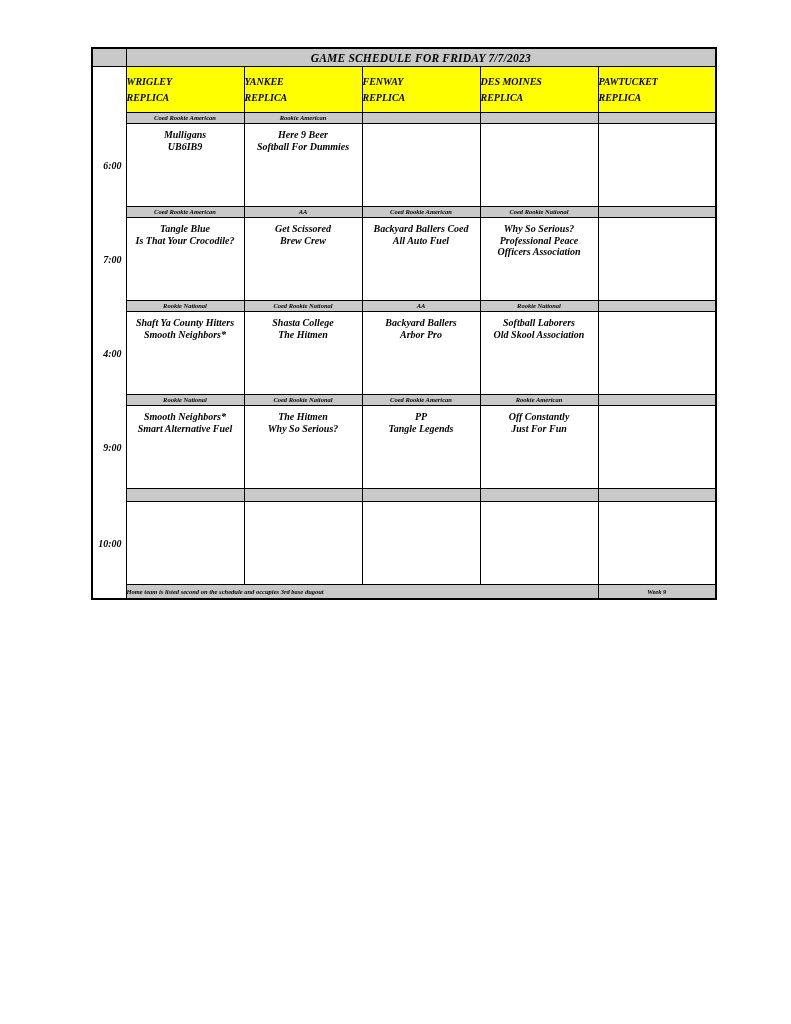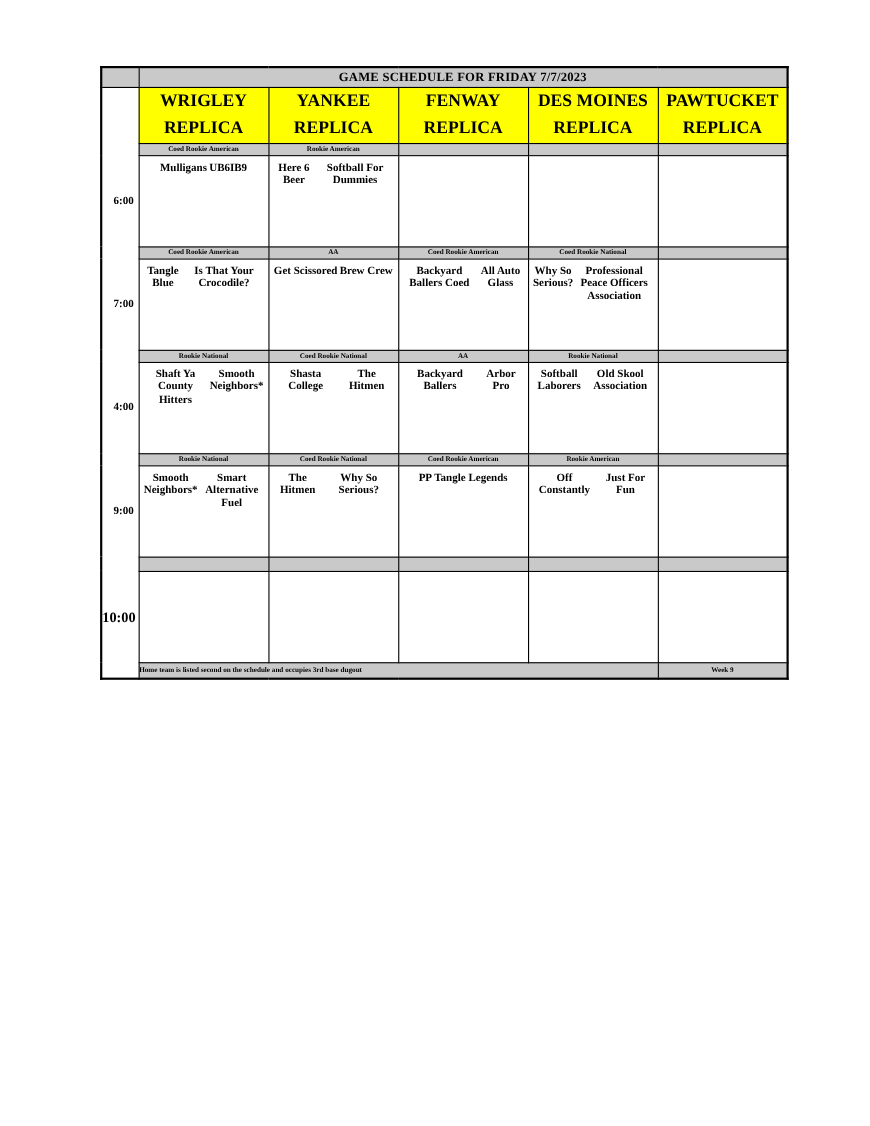--- a/index.html
+++ b/index.html
@@ -16,22 +16,23 @@
   }
   .page {
     position: absolute;
     left: 0; top: 0;
     width: 791px;
     height: 1024px;
   }
   .schedule-wrap {
     position: absolute;
     left: 91px;
-    top: 60px;
+    top: 47px;
     width: 624px;
+    font-style: italic;
   }
   table.schedule {
     border-collapse: collapse;
     table-layout: fixed;
     width: 624px;
     border: 2px solid #000;
   }
   table.schedule td {
     border: 1px solid #000;
     padding: 0;
@@ -41,23 +42,23 @@
     background: #c9c9c9;
     text-align: center;
     font-weight: bold;
     font-size: 11.5px;
     height: 17px;
     letter-spacing: 0.2px;
     border-bottom: 1px solid #000;
   }
   .field-row td {
     background: #ffff00;
-    text-align: center;
-    font-weight: bold;
-    font-size: 16px;
+    text-align: left;
+    font-weight: bold;
+    font-size: 10px;
     height: 45px;
     line-height: 1.55;
     color: #000;
   }
   .field-row td.blank-left {
     background: #ffffff;
     border: none;
   }
   .div-row td {
     background: #c9c9c9;
@@ -81,36 +82,36 @@
   .game-row td.blank-left {
     border: none;
     font-size: 10px;
     font-weight: bold;
     text-align: right;
     padding-right: 4px;
     vertical-align: middle;
   }
   .matchup {
     display: flex;
-    flex-direction: row;
-    justify-content: center;
+    flex-direction: column;
+    justify-content: flex-start;
     height: 72px;
     padding: 4px 3px;
   }
   .matchup .tm {
     display: block;
     line-height: 1.15;
     padding: 0 1px;
   }
   .empty-row td {
     height: 82px;
   }
   .empty-row td.blank-left {
     border: none;
-    font-size: 13px;
+    font-size: 10px;
     font-weight: bold;
     text-align: right;
     padding-right: 4px;
     vertical-align: middle;
   }
   .spacer-row td {
     height: 12px;
     background: #c9c9c9;
   }
   .spacer-row td.blank-left {
@@ -192,21 +193,21 @@
         <tr class="game-row">
           <td class="blank-left">6:00</td>
           <td>
             <div class="matchup">
               <span class="tm">Mulligans</span>
               <span class="tm">UB6IB9</span>
             </div>
           </td>
           <td>
             <div class="matchup">
-              <span class="tm">Here 6 Beer</span>
+              <span class="tm">Here 9 Beer</span>
               <span class="tm">Softball For Dummies</span>
             </div>
           </td>
           <td>
             <div class="matchup">
               <span class="tm"></span>
               <span class="tm"></span>
             </div>
           </td>
           <td>
@@ -241,21 +242,21 @@
           </td>
           <td>
             <div class="matchup">
               <span class="tm">Get Scissored</span>
               <span class="tm">Brew Crew</span>
             </div>
           </td>
           <td>
             <div class="matchup">
               <span class="tm">Backyard Ballers Coed</span>
-              <span class="tm">All Auto Glass</span>
+              <span class="tm">All Auto Fuel</span>
             </div>
           </td>
           <td>
             <div class="matchup">
               <span class="tm">Why So Serious?</span>
               <span class="tm">Professional Peace Officers Association</span>
             </div>
           </td>
           <td>
             <div class="matchup">

